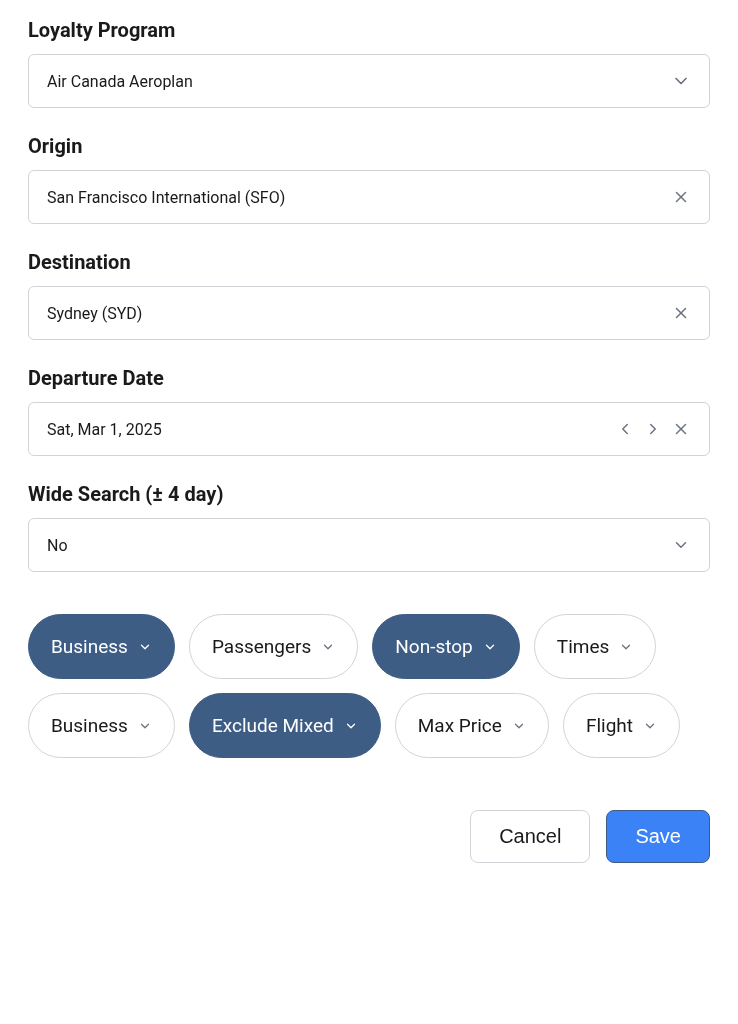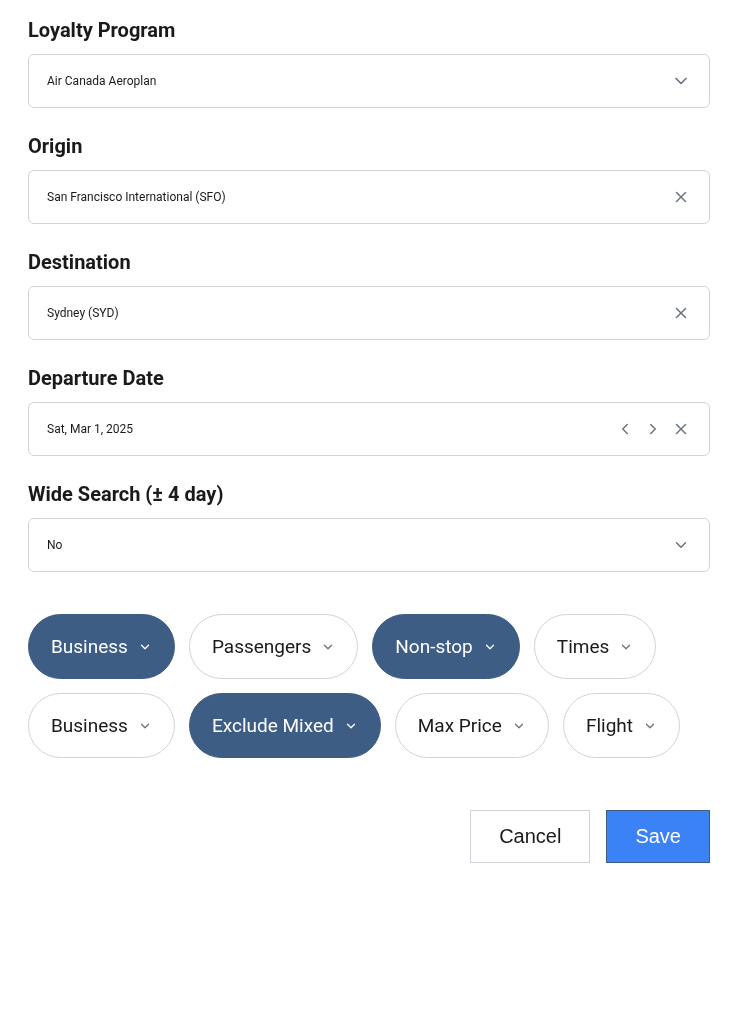--- a/index.html
+++ b/index.html
@@ -31,21 +31,21 @@
       display: flex;
       align-items: center;
       justify-content: space-between;
       cursor: pointer;
     }
     .input-box {
       cursor: text;
     }
     .input-value {
       flex: 1;
-      font-size: 12px;
+      font-size: 16px;
       color: #1a1a1a;
     }
     .icon-area {
       display: flex;
       align-items: center;
       gap: 8px;
     }
     .chevron-down {
       width: 20px;
       height: 20px;
@@ -110,21 +110,21 @@
       stroke-linejoin: round;
     }
     .button-row {
       display: flex;
       justify-content: flex-end;
       gap: 16px;
       margin-top: 52px;
     }
     .btn {
       padding: 14px 28px;
-      border-radius: 0;
+      border-radius: 8px;
       font-size: 20px;
       cursor: pointer;
       border: 1px solid #d0d4d9;
       background: #fff;
       color: #1a1a1a;
     }
     .btn.primary {
       background: #3b82f6;
       border-color: #3d5d85;
       color: #fff;

